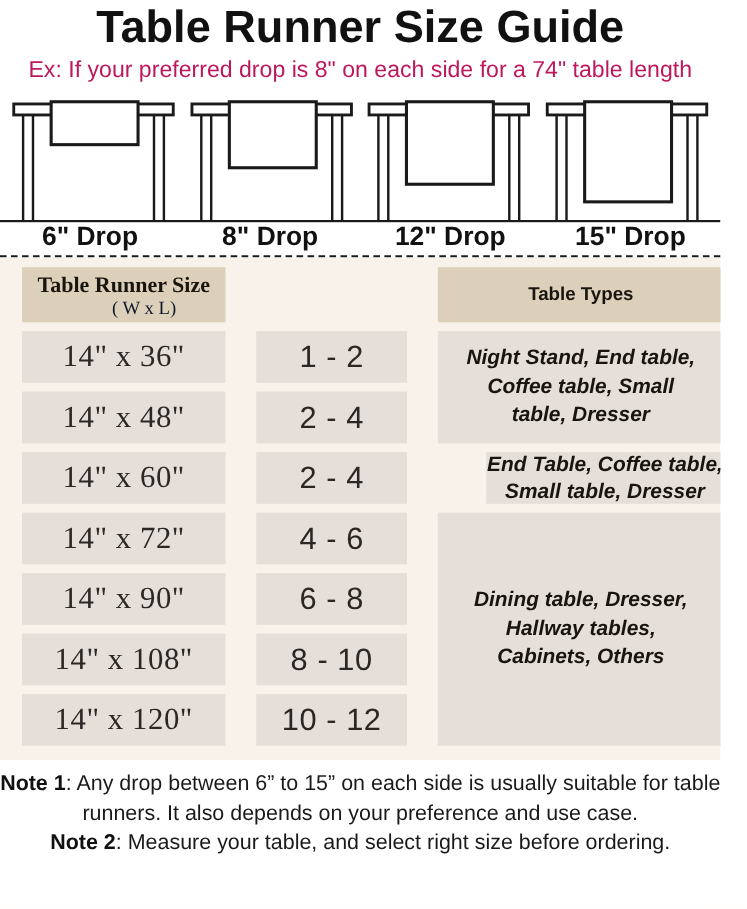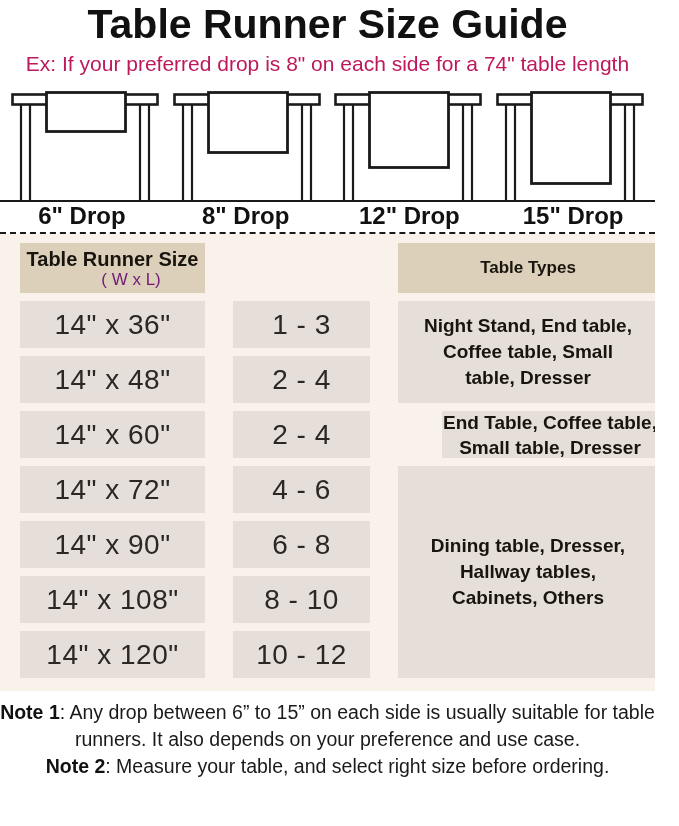--- a/index.html
+++ b/index.html
@@ -49,29 +49,29 @@
     grid-template-columns:185px 137px 260px;
     grid-template-rows:50px repeat(7, 47px);
     column-gap:28px; row-gap:8px;
   }
   .cell {
     background:#e6dfd9; display:flex; align-items:center; justify-content:center;
     text-align:center;
   }
   .hdr { background:#ddd0bb; flex-direction:column; }
   .hdr .h-main { font-weight:bold; font-size:20px; line-height:22px; color:#18140e; }
-  .hdr .h-sub  { font-weight:normal; font-size:17px; line-height:19px; color:#701a75;margin-left:37px; }
+  .hdr .h-sub  { font-weight:normal; font-size:17px; line-height:19px; color:#0f172a;margin-left:37px; }
   .hdr.seats .h-main { font-size:22px; }
   .hdr.types .h-main { font-size:17px; }
   .val { font-size:28px; font-weight:400; color:#2b2724; letter-spacing:0.5px; }
-  .types-cell { font-weight:bold; font-size:19px; line-height:26px; color:#18140e; }
+  .types-cell { font-weight:bold; font-size:19px; line-height:26px; color:#18140e;font-style:italic; }
   .g1 { grid-column:3; grid-row:2 / span 2; padding:0 20px; }
   .g2 { grid-column:3; grid-row:4; padding:0 0; line-height:25px;margin-left:44px; }
   .g3 { grid-column:3; grid-row:5 / span 4; padding:0 26px; }
-  .c1 { grid-column:1; } .c2 { grid-column:2; } .c3 { grid-column:3; }
+  .c1 { grid-column:1;font-family:Liberation Serif, serif; } .c2 { grid-column:2; } .c3 { grid-column:3; }
   .r1{grid-row:1}.r2{grid-row:2}.r3{grid-row:3}.r4{grid-row:4}
   .r5{grid-row:5}.r6{grid-row:6}.r7{grid-row:7}.r8{grid-row:8}
 
   
   .notes { margin-top:8px; text-align:center; font-size:19.5px; line-height:27px; color:#1a1a1a; }
   .notes b { color:#111; }
   line, rect { vector-effect:none; }
 </style>
 </head>
 <body>
@@ -154,21 +154,21 @@
           <span class="val">14" x 90"</span>
         </div>
       <div class="cell c1 r7">
           <span class="val">14" x 108"</span>
         </div>
       <div class="cell c1 r8">
           <span class="val">14" x 120"</span>
         </div>
 
       <div class="cell c2 r2">
-          <span class="val">1 - 3</span>
+          <span class="val">1 - 2</span>
         </div>
       <div class="cell c2 r3">
           <span class="val">2 - 4</span>
         </div>
       <div class="cell c2 r4">
           <span class="val">2 - 4</span>
         </div>
       <div class="cell c2 r5">
           <span class="val">4 - 6</span>
         </div>

